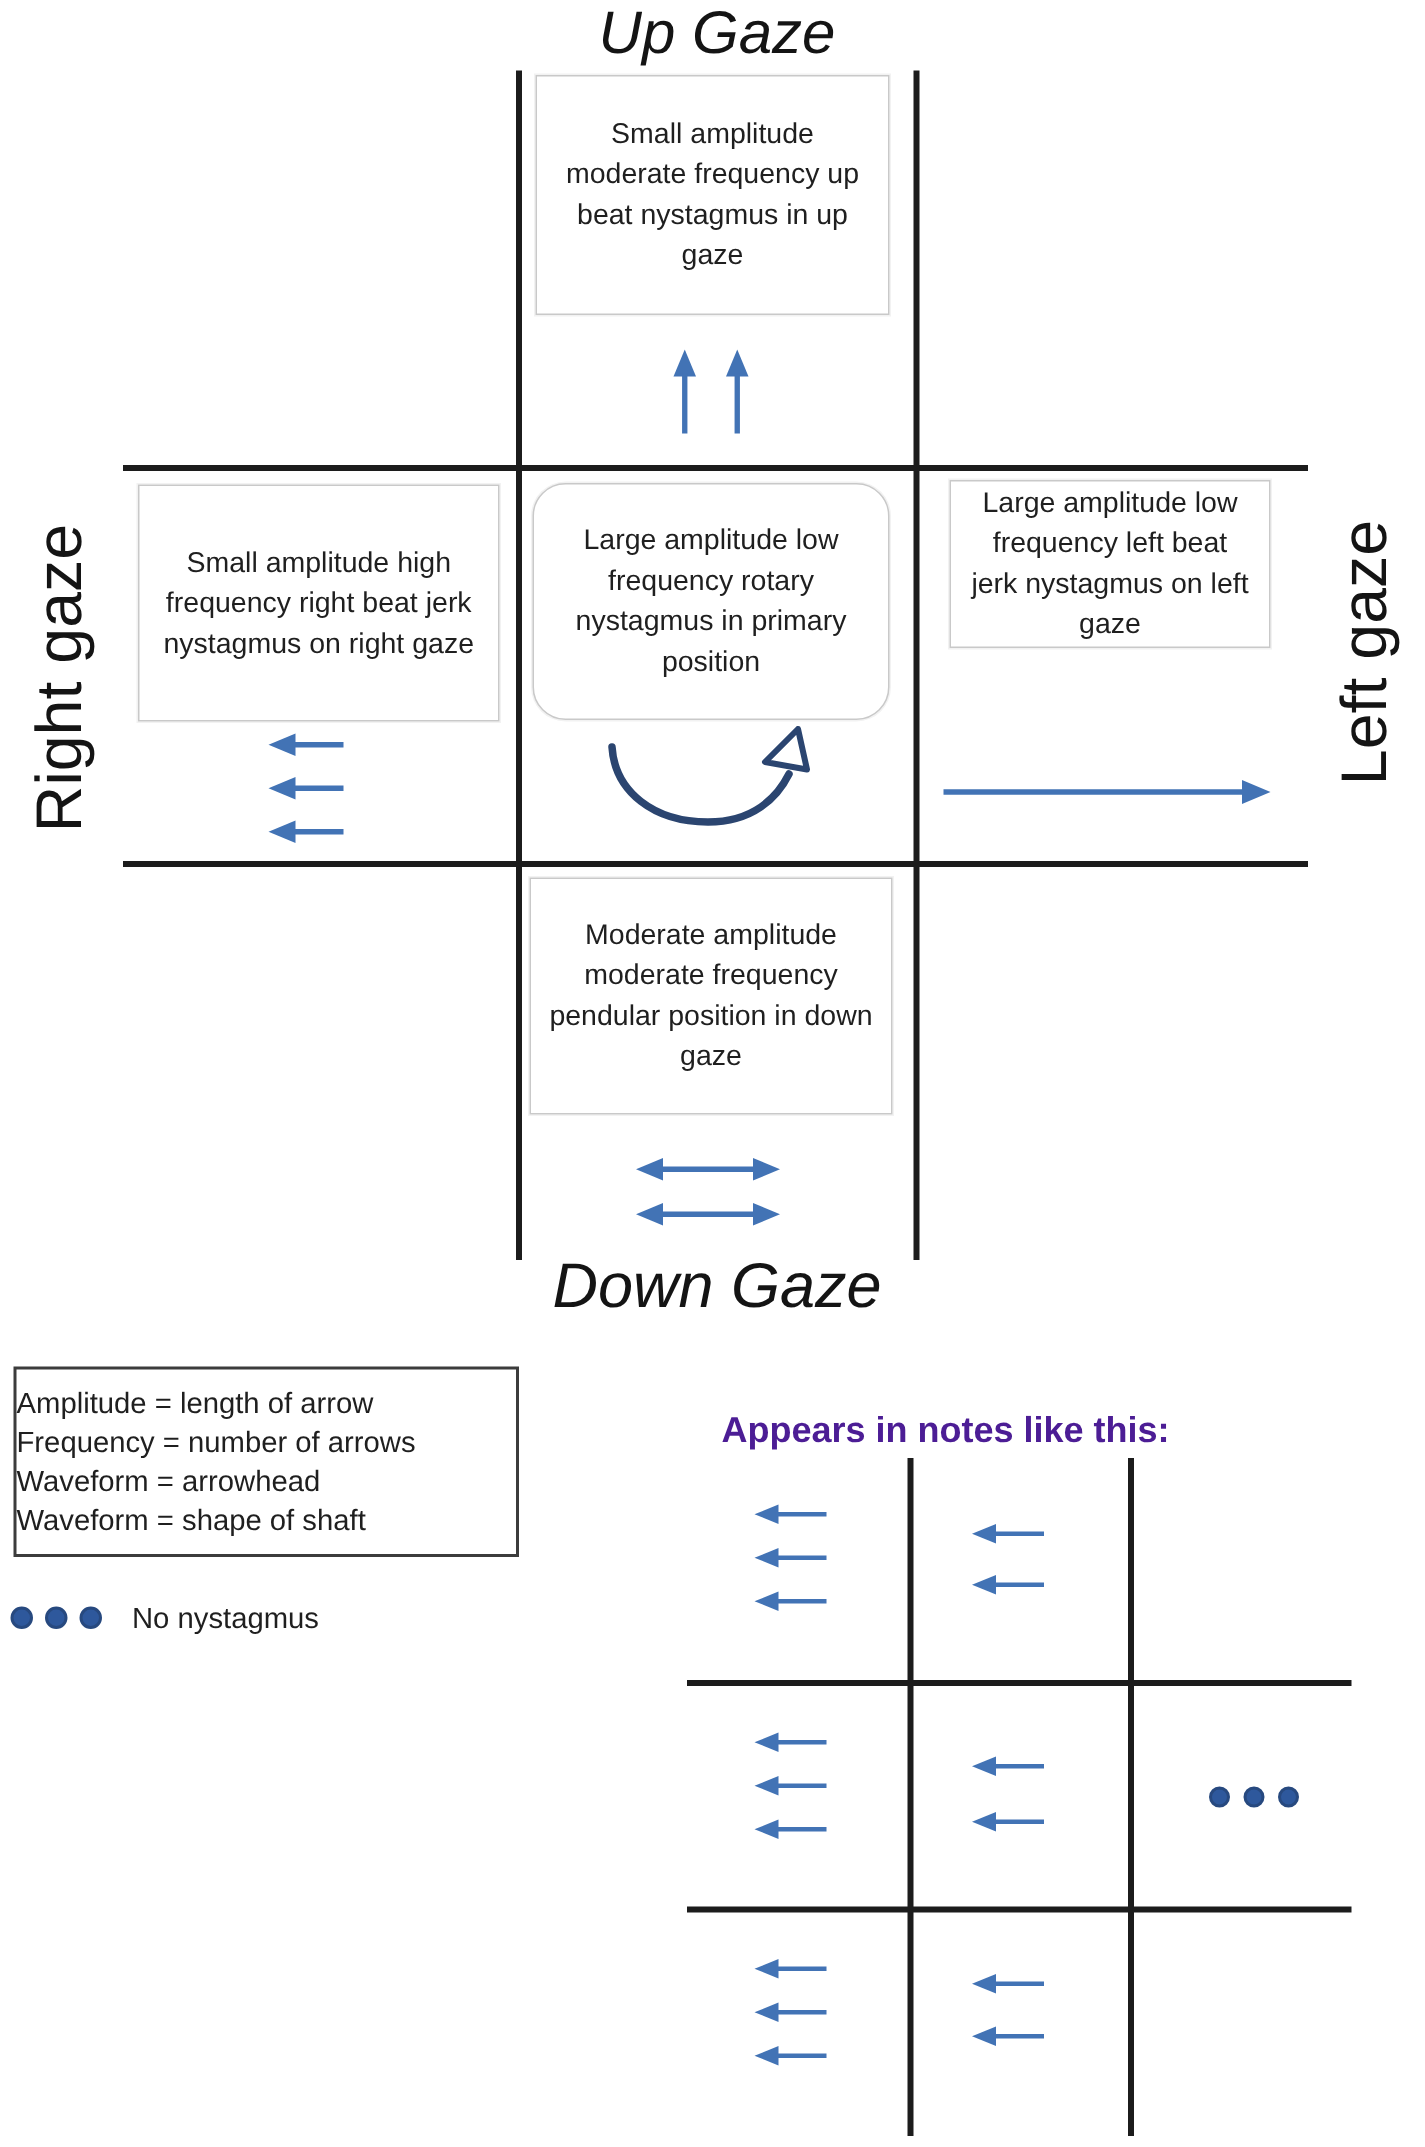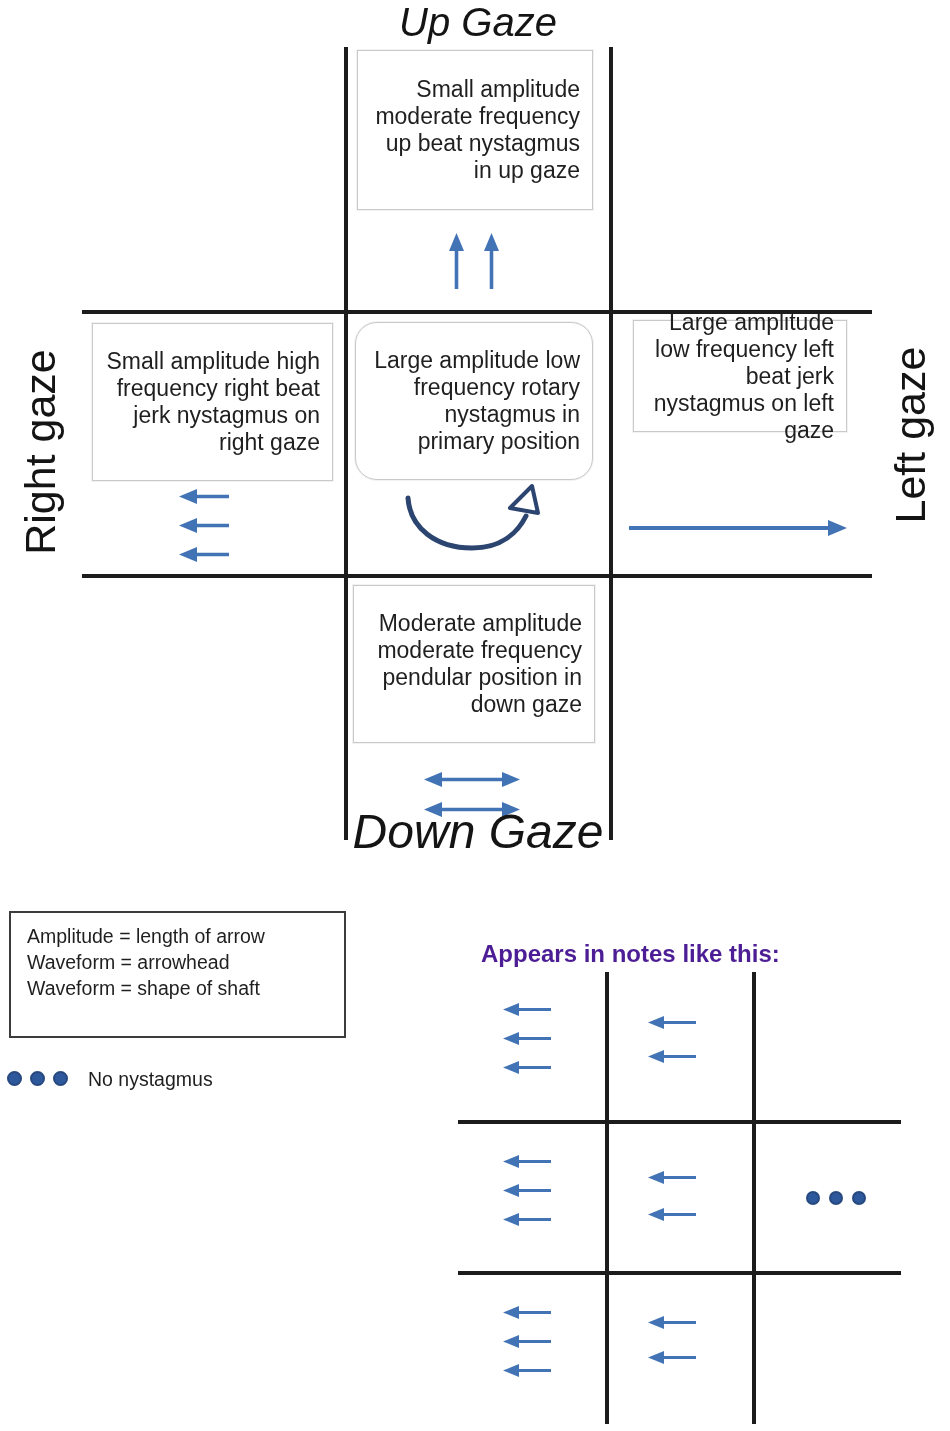--- a/index.html
+++ b/index.html
@@ -6,31 +6,31 @@
   .canvas{
     position:relative;width:950px;height:1431px;background:#ffffff;
     font-family:"Liberation Sans",sans-serif;color:#1f1f1f;overflow:hidden;
   }
   .gridline{position:absolute;background:#1c1c1c;}
   .title{position:absolute;text-align:center;font-size:40px;color:#141414;white-space:nowrap;font-style:italic;}
   .sidelabel{position:absolute;text-align:center;font-size:43px;color:#141414;white-space:nowrap;
     transform:rotate(-90deg);transform-origin:center center;}
   .textbox{
     position:absolute;background:#ffffff;border:1px solid #c9c9c9;
-    display:flex;align-items:center;justify-content:center;text-align:right;
-    font-size:23px;line-height:27px;padding:6px 12px;box-sizing:border-box;
+    display:flex;align-items:center;justify-content:center;text-align:center;
+    font-size:19px;line-height:27px;padding:6px 12px;box-sizing:border-box;
     box-shadow:0 0 0 1px #f2f2f2;
   }
   .sym{position:absolute;display:flex;}
   .vstack{flex-direction:column;align-items:flex-start;}
   .hstack{flex-direction:row;align-items:center;}
   .legendbox{
     position:absolute;left:9px;top:911px;width:337px;height:127px;
     border:2px solid #3c3c3c;background:#ffffff;box-sizing:border-box;
-    padding:10px 0 0 16px;font-size:19.5px;line-height:26px;
+    padding:10px 0 0 0;font-size:19.5px;line-height:26px;
   }
   .noteshead{position:absolute;left:461px;top:940px;width:300px;font-size:24px;font-weight:700;color:#4c1d95;white-space:nowrap;margin-left:20px;}
   .nolabel{position:absolute;left:88px;top:1068px;font-size:19.5px;}
   .dot{border-radius:50%;display:inline-block;background:#2e589c;border:2px solid #27497f;box-sizing:border-box;}
 </style>
 </head>
 <body>
 
 <div class="canvas">
 
@@ -102,24 +102,25 @@
         <polygon points="97,8.5 79,1 79,16" fill="#4273b5"></polygon>
         <line x1="17" y1="8.5" x2="81" y2="8.5" stroke="#4273b5" stroke-width="3.57"></line>
       </svg>
       <svg width="98" height="17" style="display: block;">
         <polygon points="1,8.5 19,1 19,16" fill="#4273b5"></polygon>
         <polygon points="97,8.5 79,1 79,16" fill="#4273b5"></polygon>
         <line x1="17" y1="8.5" x2="81" y2="8.5" stroke="#4273b5" stroke-width="3.57"></line>
       </svg>
     </div>
 
-  <div class="title" style="left:328px;top:804px;width:300px;font-size:48px;">Down Gaze</div>
+  <div class="title" style="left:328px;top:833px;width:300px;font-size:42px;">Down Gaze</div>
 
   <div class="legendbox">
     <div>Amplitude = length of arrow</div>
+    <div>Frequency = number of arrows</div>
     <div>Waveform = arrowhead</div>
     <div>Waveform = shape of shaft</div>
   </div>
 
   <div class="sym hstack" style="left:7px;top:1071px;gap:8px;">
       <span class="dot" style="width: 15px; height: 15px; background: rgb(46, 88, 156);"></span>
       <span class="dot" style="width: 15px; height: 15px; background: rgb(46, 88, 156);"></span>
       <span class="dot" style="width: 15px; height: 15px; background: rgb(46, 88, 156);"></span>
     </div>
   <div class="nolabel">No nystagmus</div>

